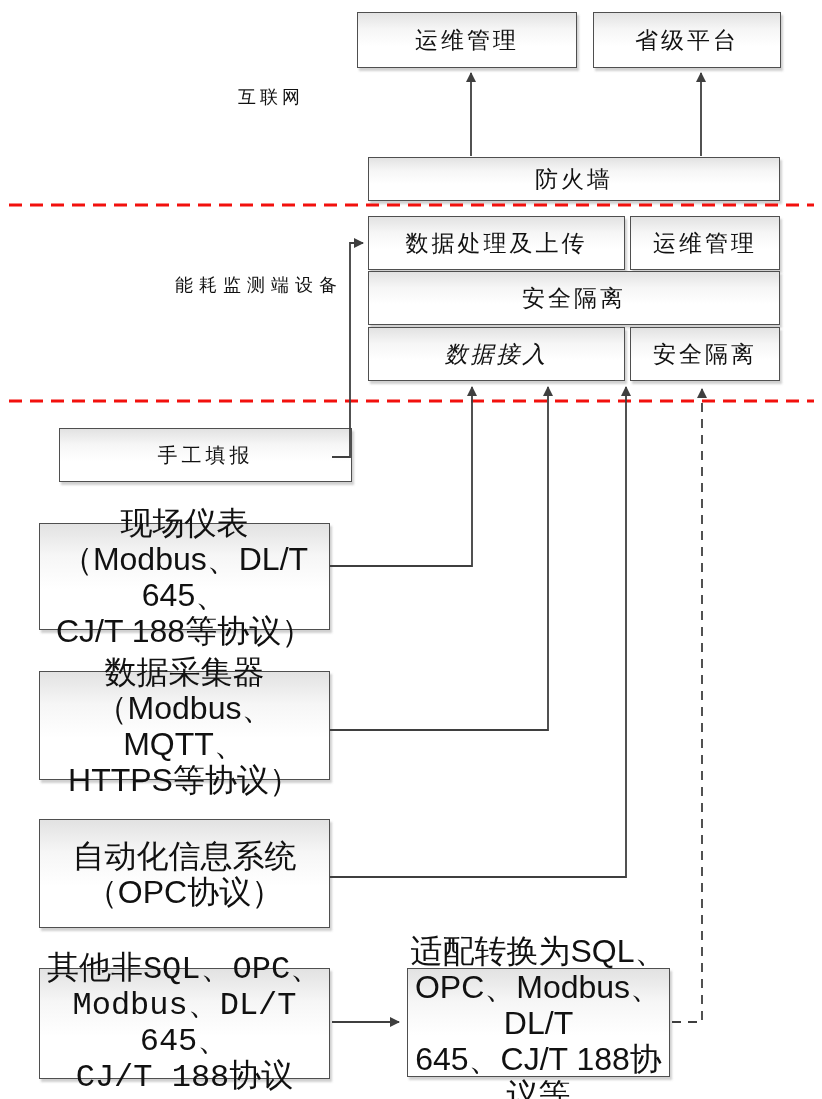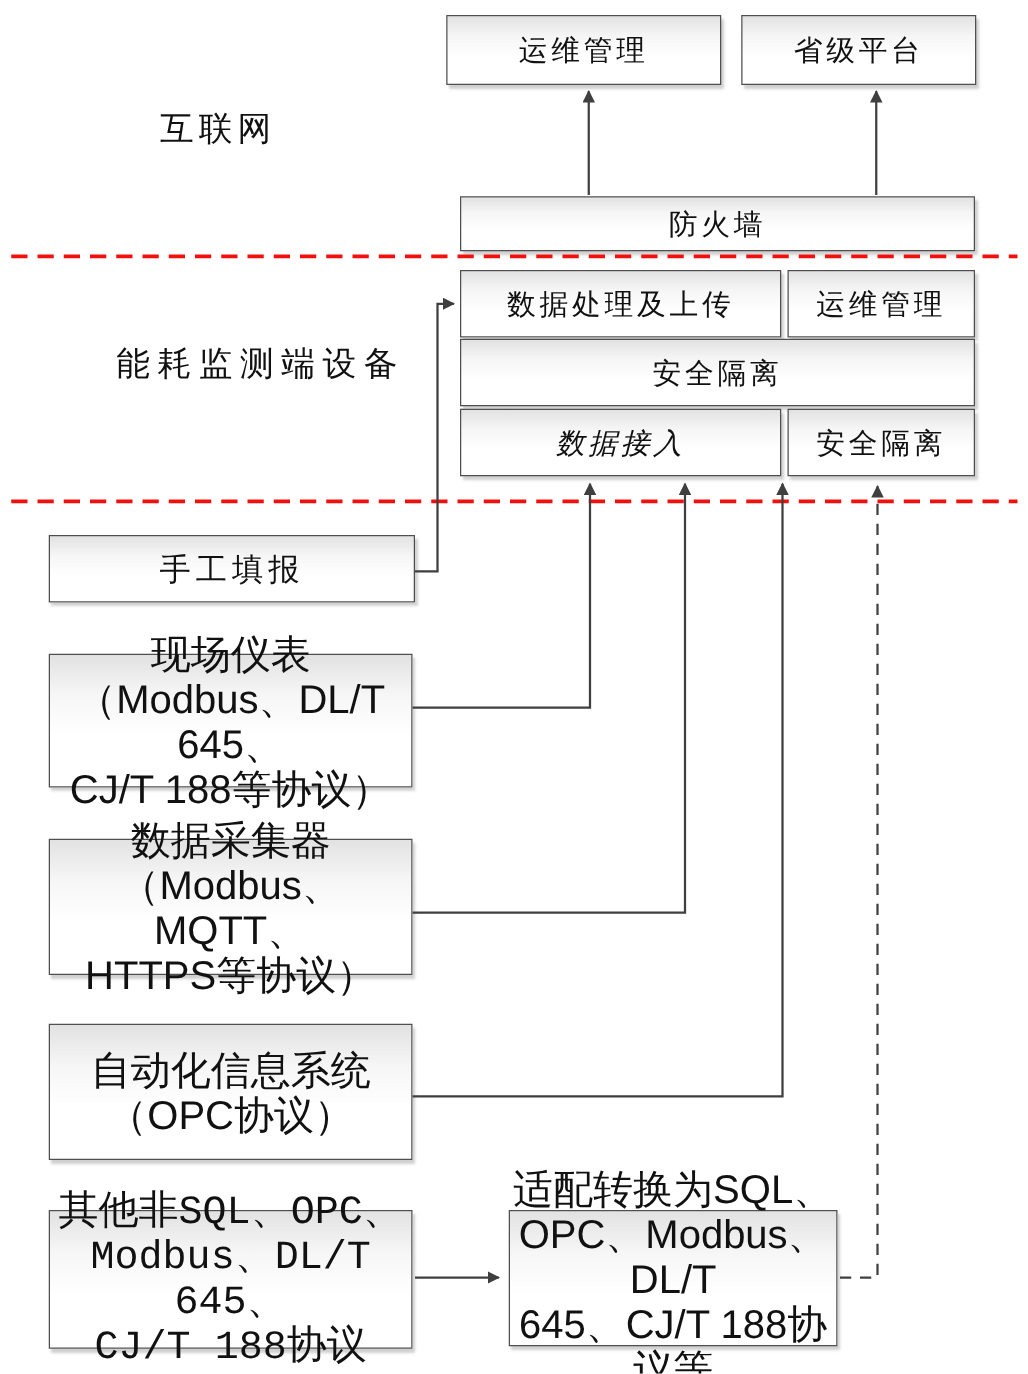--- a/index.html
+++ b/index.html
@@ -14,29 +14,29 @@
     position:absolute;
     box-sizing:border-box;
     border:1.5px solid #4f4f4f;
     background:linear-gradient(180deg,#e2e2e2 0%,#f6f6f6 30%,#ffffff 62%);
     box-shadow:2px 3px 2px rgba(150,150,150,0.45);
     display:flex;align-items:center;justify-content:center;
     text-align:center;color:#111111;
   }
   .box .lbl{white-space:pre-line;}
   .cn{font-size:23px;letter-spacing:3px;}
-  .cn-big{font-size:25px;letter-spacing:4px;}
+  .cn-big{font-size:20px;letter-spacing:4px;margin-left:20px;}
   .proto{
     font-family:"Liberation Sans","DejaVu Sans",sans-serif;
     font-size:32px;line-height:36px;letter-spacing:0px;
   }
   .zone-label{
     position:absolute;
-    font-size:27px;color:#111111;letter-spacing:4px;
-    text-align:left;
+    font-size:18px;color:#111111;letter-spacing:4px;
+    text-align:right;
   }
   #connectors{position:absolute;left:0;top:0;pointer-events:none;}
 </style>
 </head>
 <body>
 
 <div id="canvas">
 
   <div class="zone-label" style="left:128px;top:85px;width:176px;">互联网</div>
   <div class="zone-label" style="left:93px;top:273px;width:250px;letter-spacing:6px;">能耗监测端设备</div>

